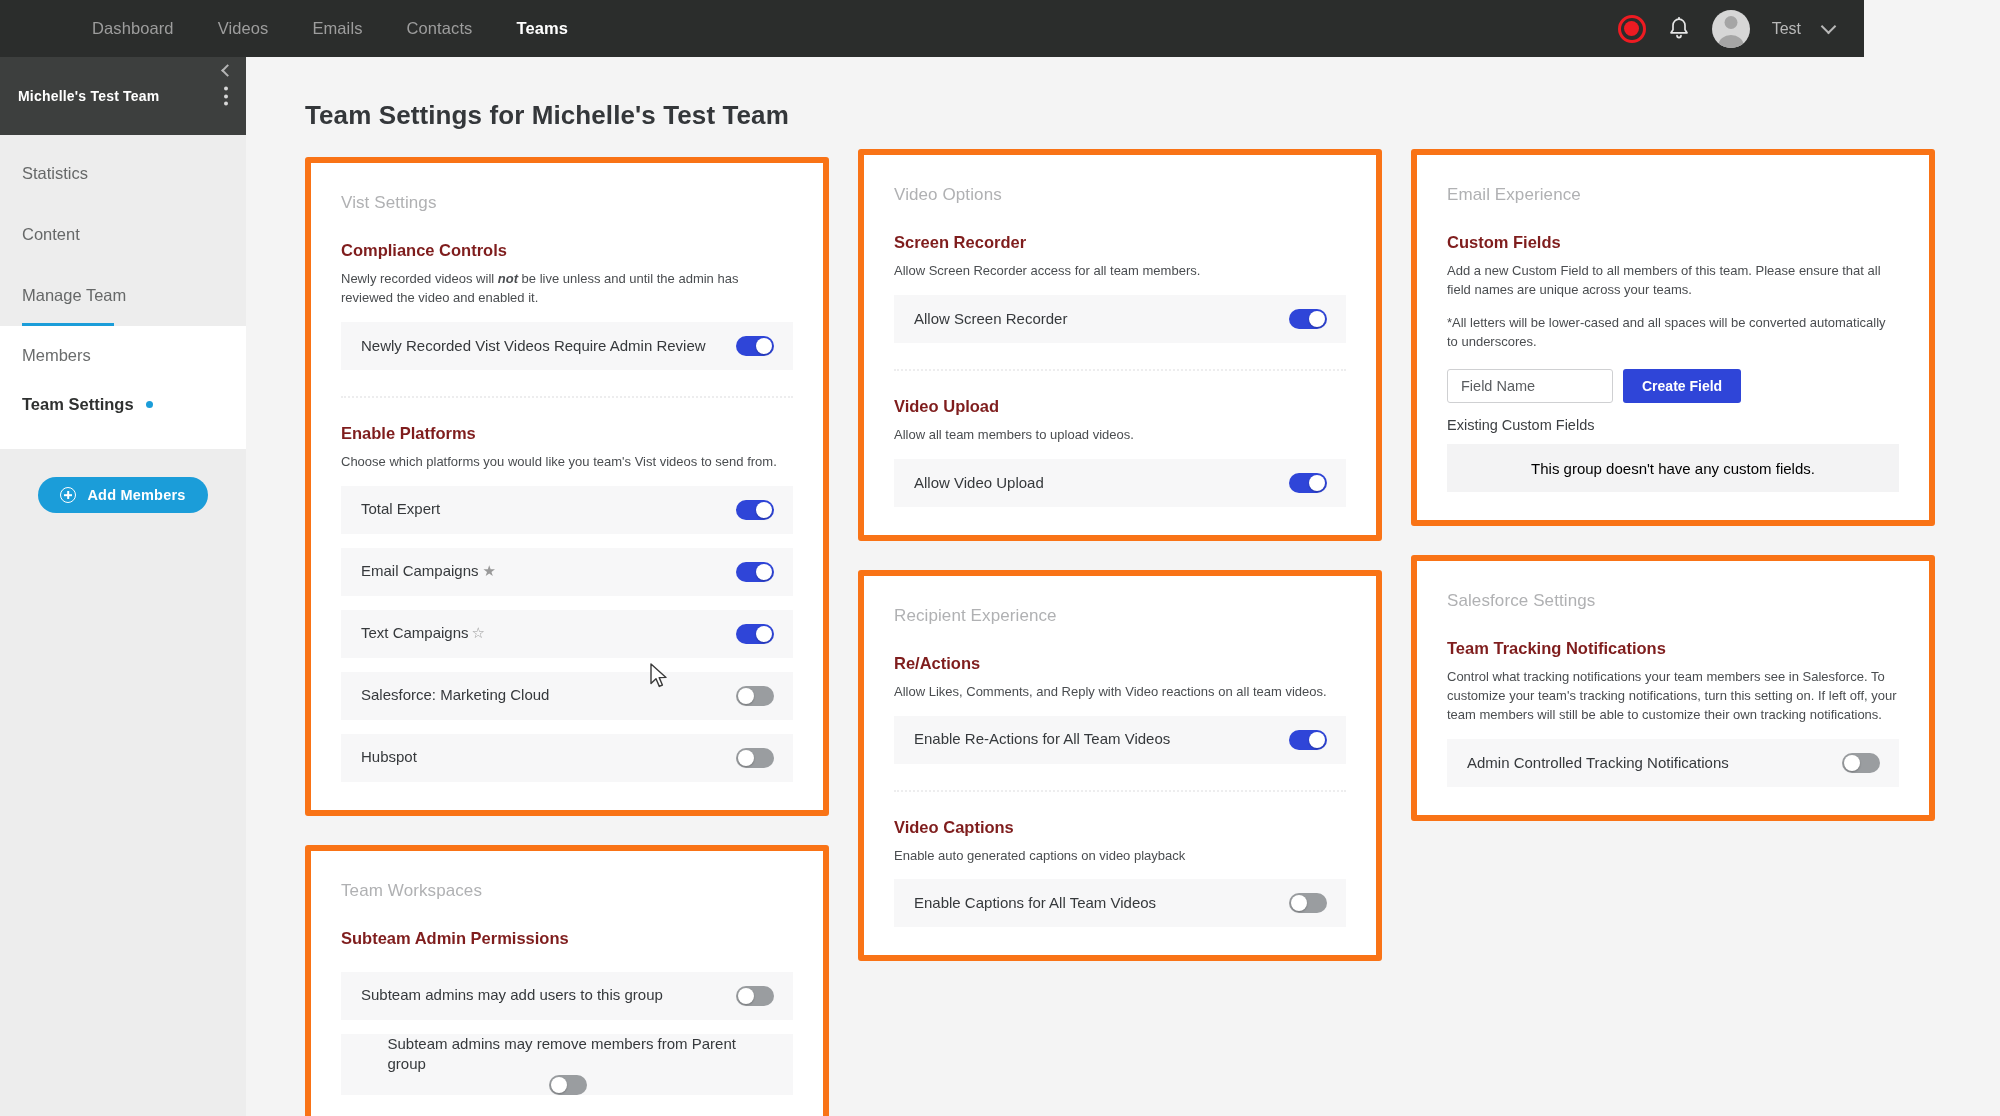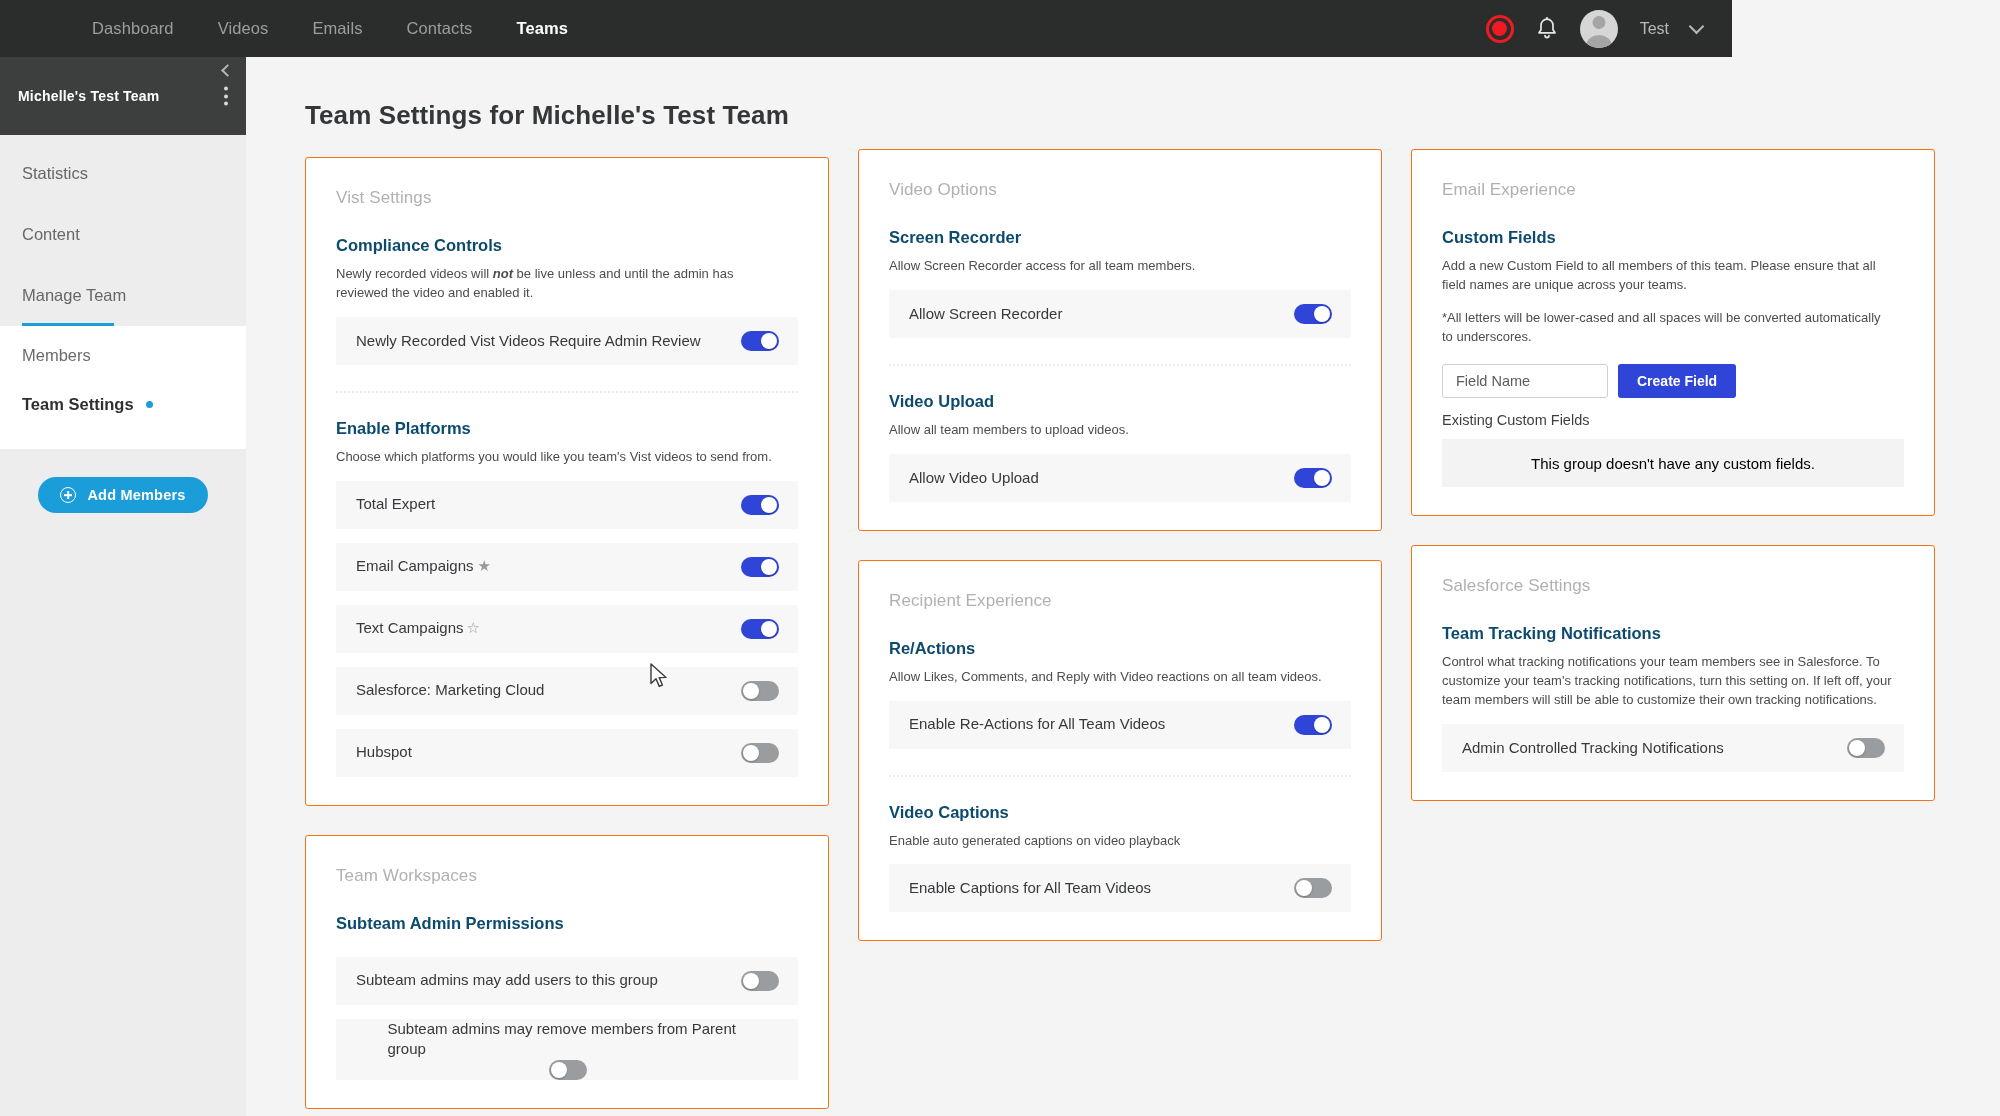--- a/index.html
+++ b/index.html
@@ -16,21 +16,21 @@
     position: relative;
     width: 2000px;
     height: 1116px;
     background: #f4f4f4;
   }
 
   
   .topbar {
     position: absolute;
     top: 0; left: 0;
-    width: 1732px;
+    width: 1864px;
     height: 57px;
     background: #2b2d2c;
     display: flex;
     align-items: center;
     z-index: 40;
   }
   .topnav {
     display: flex;
     align-items: center;
     gap: 44px;
@@ -250,34 +250,34 @@
     display: flex;
     gap: 29px;
     padding: 26px 0 0 59px;
   }
   .col { width: 524px; display: flex; flex-direction: column; gap: 29px; }
   .col-2 { margin-top: -8px; }
   .col-3 { margin-top: -8px; }
 
   .card {
     background: #ffffff;
-    border: 1px solid #f97316;
+    border: 6px solid #f97316;
     border-radius: 3px;
     padding: 30px 30px 28px 30px;
   }
   .card-title {
     font-size: 17px;
     color: #b0b1b3;
     margin-bottom: 28px;
     letter-spacing: .1px;
   }
   .section-h {
     font-size: 16.5px;
     font-weight: bold;
-    color: #0c4a6e;
+    color: #7f1d1d;
     margin-bottom: 10px;
   }
   .section-p {
     font-size: 13px;
     color: #4a4d50;
     line-height: 1.45;
     margin-bottom: 14px;
     max-width: 452px;
   }
   .section-p.small-note { margin-top: 8px; }

